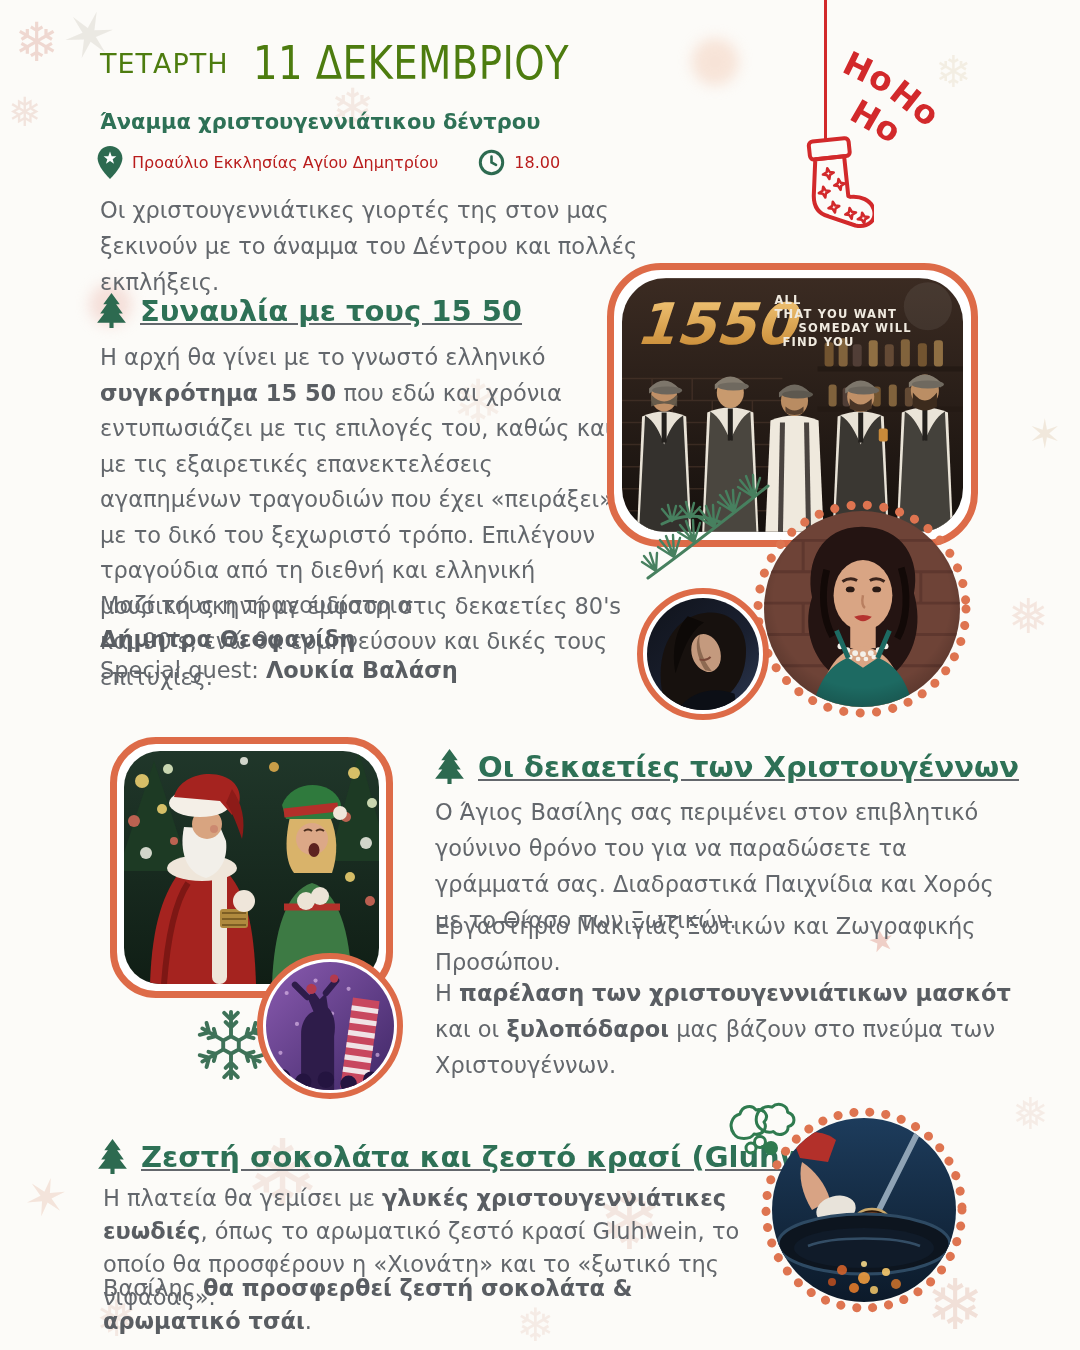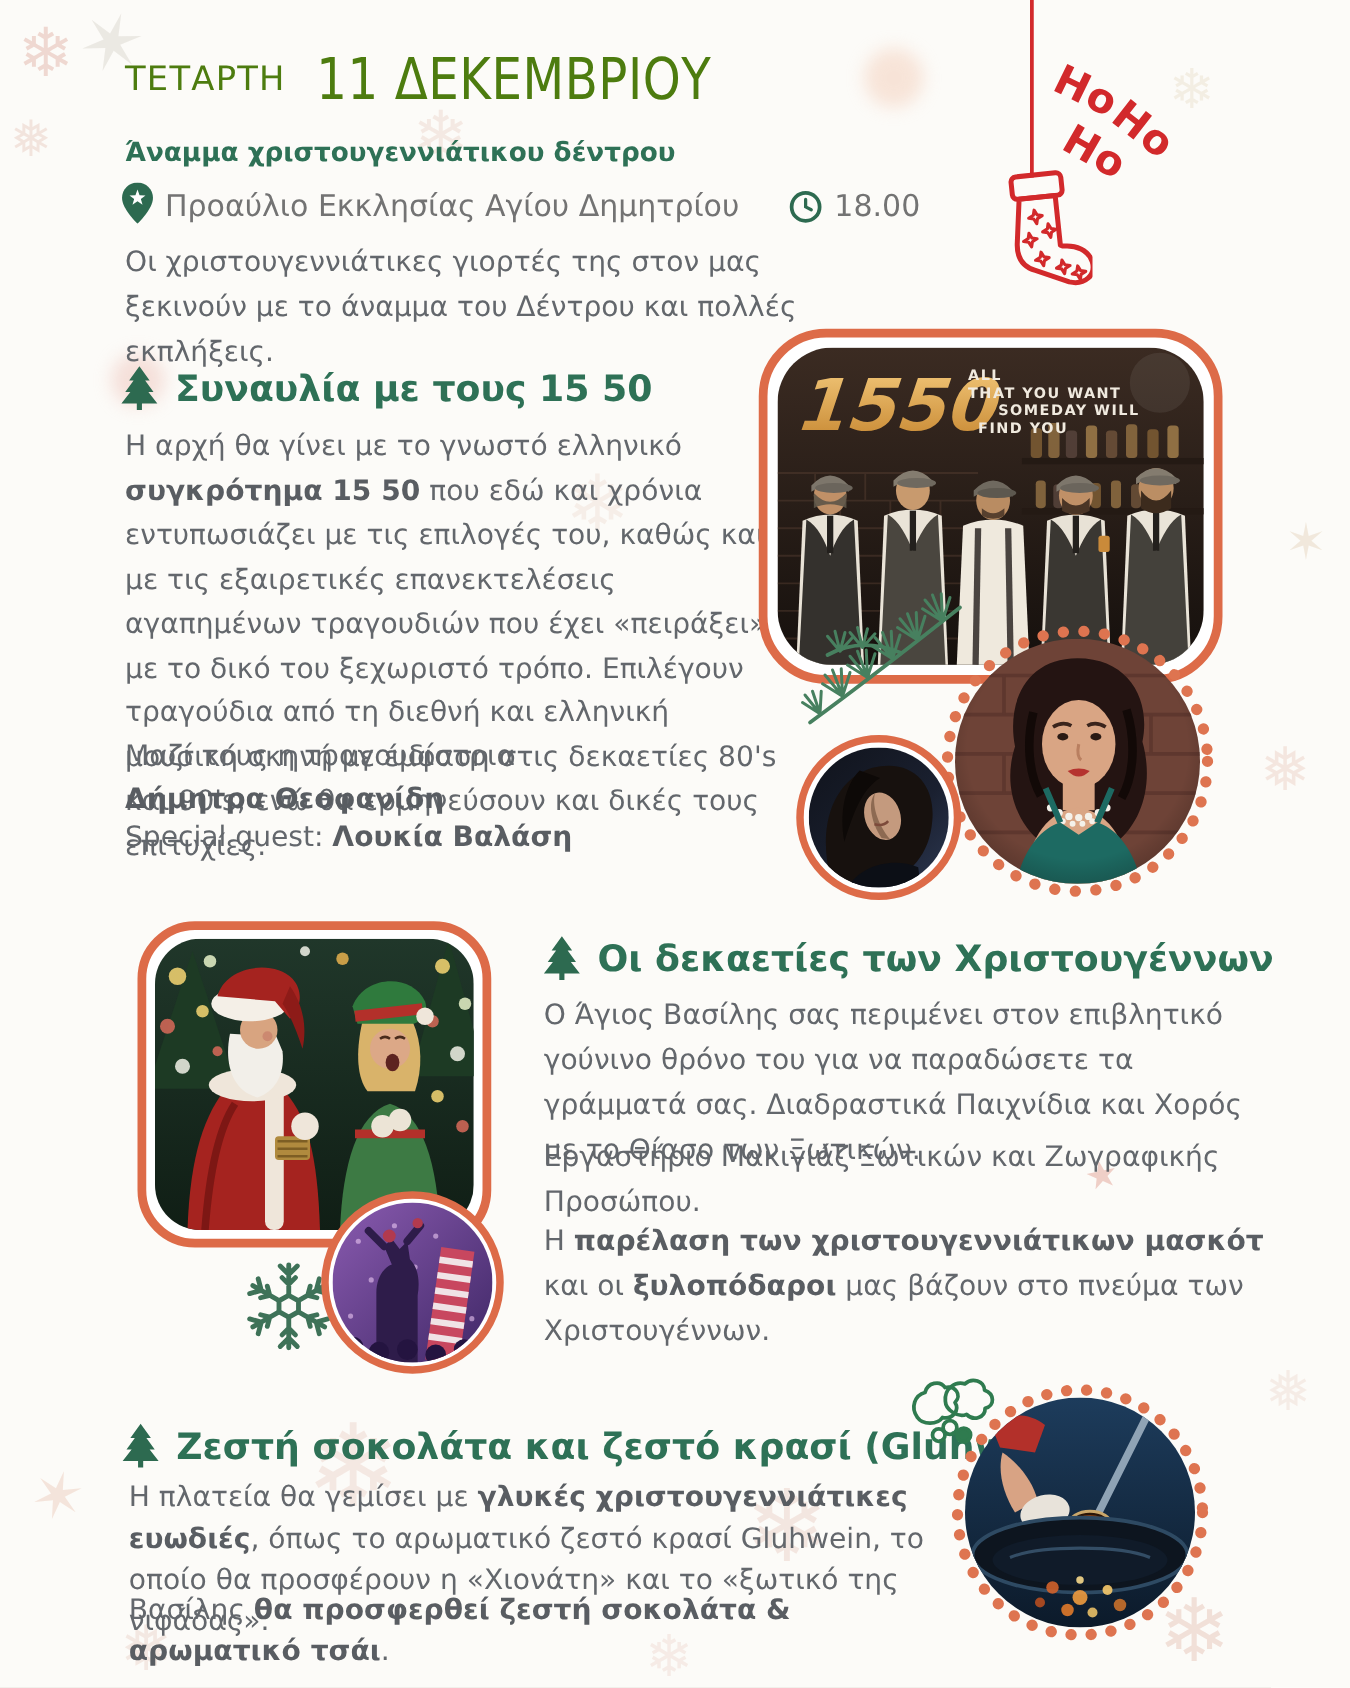--- a/index.html
+++ b/index.html
@@ -7,24 +7,24 @@
         overflow:hidden;font-family:"DejaVu Sans","Liberation Sans",sans-serif;color:#63676c;}
   .abs{position:absolute;}
   
   .deco{position:absolute;pointer-events:none;line-height:1;user-select:none;}
   .blur{filter:blur(7px);}
   
   .date-header{display:flex;align-items:center;gap:24px;color:#4d7c0f;}
   .date-day{font-size:27px;letter-spacing:1px;}
   .date-num{font-size:46px;letter-spacing:.5px;display:inline-block;transform:scaleX(.84);transform-origin:left bottom;}
   .event-title{font-size:21px;font-weight:700;color:#2e7156;}
-  .loc-row{display:flex;align-items:flex-end;gap:9px;color:#737373;font-size:24px;}
+  .loc-row{display:flex;align-items:center;gap:9px;color:#b91c1c;font-size:16px;}
   .loc-row .gap{width:22px;}
   
-  .sec-head{display:flex;align-items:center;gap:13px;}
+  .sec-head{display:flex;align-items:center;gap:13px;text-decoration:underline;}
   .sec-head .t{font-size:29px;font-weight:700;color:#2e7156;}
   
   .body{font-size:22.5px;line-height:36px;margin:0;}
   .body.tight{line-height:33px;}
   .b{font-weight:700;color:#595d62;}
   
   .rframe{position:absolute;box-sizing:border-box;border:7px solid #dd6b48;background:#fff;}
   .rframe svg{display:block;}
   .cframe{position:absolute;box-sizing:border-box;border:6px solid #dd6b48;border-radius:50%;background:#fff;}
   .cframe svg{display:block;border-radius:50%;}

